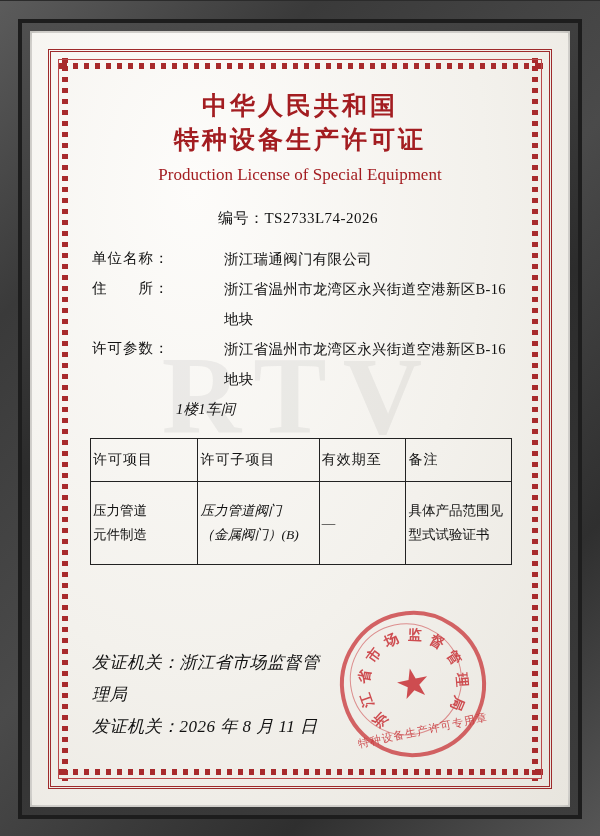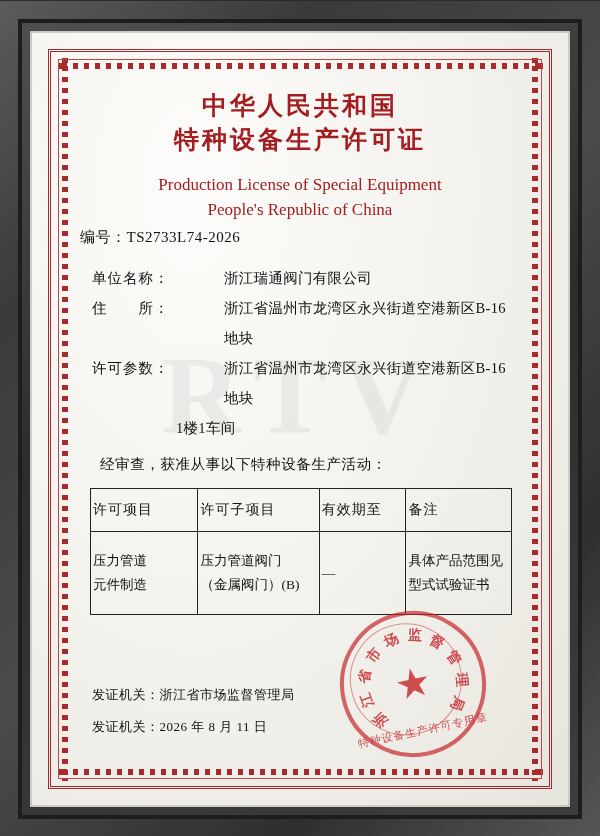--- a/index.html
+++ b/index.html
@@ -116,56 +116,58 @@
   .title-cn1 { font-size: 25px; line-height: 34px; margin-top: 4px; }
   .title-cn2 { font-size: 25px; line-height: 34px; }
 
   .title-en1, .title-en2 {
     text-align: center;
     color: #a31d21;
     font-size: 17px;
     line-height: 25px;
     font-family: "Liberation Serif", serif;
   }
-  .title-en1 { margin-top: 15px; }
+  .title-en1 { margin-top: 5px; }
 
   .code-line {
-    text-align: left;
+    text-align: center;
     font-size: 15px;
     color: #111;
-    margin-top: 6px;
+    margin-top: 22px;
     padding-right: 4px;
     letter-spacing: 0.5px;
   }
 
   .fields {
     margin-top: 16px;
     font-size: 14.5px;
     color: #111;
     line-height: 30px;
   }
   .field-row {
     display: flex;
     align-items: flex-start;
     padding-left: 12px;
   }
   .field-label {
     width: 84px;
     flex: 0 0 84px;
     letter-spacing: 1px;
     white-space: pre;
+    font-family: Liberation Mono, monospace;
   }
   .field-value {
     flex: 1;
     letter-spacing: 0.3px;
     margin-left: 48px;
   }
   .field-cont {
     padding-left: 96px;
     letter-spacing: 0.3px;
+    font-style: italic;
   }
 
   .statement {
     margin-top: 12px;
     padding-left: 20px;
     font-size: 14.5px;
     color: #111;
     letter-spacing: 0.6px;
   }
 
@@ -198,22 +200,23 @@
   .col1 { width: 108px; }
   .col2 { width: 122px; }
   .col3 { width: 86px; }
   .col4 { width: 106px; }
 
   
   .footer {
     position: absolute;
     left: 0; bottom: 22px;
     width: 440px;
-    font-size: 13px;
-    color: #111;
+    font-size: 17px;
+    color: #111;
+    font-style: italic;
   }
   .footer-row {
     display: flex;
     padding-left: 12px;
     line-height: 32px;
   }
   .footer-left {
     width: 236px;
     flex: 0 0 236px;
     letter-spacing: 0.5px;
@@ -290,21 +293,20 @@
     <div class="watermark">RTV</div>
 
     <div class="border-deco"></div>
     <div class="border-inner-line"></div>
 
     <div class="content">
 
       <div class="title-cn1">中华人民共和国</div>
       <div class="title-cn2">特种设备生产许可证</div>
       <div class="title-en1">Production License of Special Equipment</div>
-      <div class="title-en2">People's Republic of China</div>
 
       <div class="code-line">
         <span>编号：</span><span>TS2733L74-2026</span>
       </div>
 
       <div class="fields">
         <div class="field-row">
           <div class="field-label">单位名称：</div>
           <div class="field-value">浙江瑞通阀门有限公司</div>
         </div>
@@ -312,39 +314,38 @@
           <div class="field-label">住　　所：</div>
           <div class="field-value">浙江省温州市龙湾区永兴街道空港新区B-16地块</div>
         </div>
         <div class="field-row">
           <div class="field-label">许可参数：</div>
           <div class="field-value">浙江省温州市龙湾区永兴街道空港新区B-16地块</div>
         </div>
         <div class="field-cont">1楼1车间</div>
       </div>
 
-      <div class="statement">经审查，获准从事以下特种设备生产活动：</div>
 
       <table class="license-table">
         <thead>
           <tr>
             <th class="col1">许可项目</th>
             <th class="col2">许可子项目</th>
             <th class="col3">有效期至</th>
             <th class="col4">备注</th>
           </tr>
         </thead>
         <tbody>
           <tr>
             <td>
               <div style="white-space: pre-line;">压力管道
 元件制造</div>
             </td>
             <td>
-              <div style="white-space: pre-line;">压力管道阀门
+              <div style="white-space: pre-line; font-style: italic;">压力管道阀门
 （金属阀门）(B)</div>
             </td>
             <td>
               <div style="white-space: pre-line;">—</div>
             </td>
             <td>
               <div style="white-space: pre-line;">具体产品范围见
 型式试验证书</div>
             </td>
           </tr>

